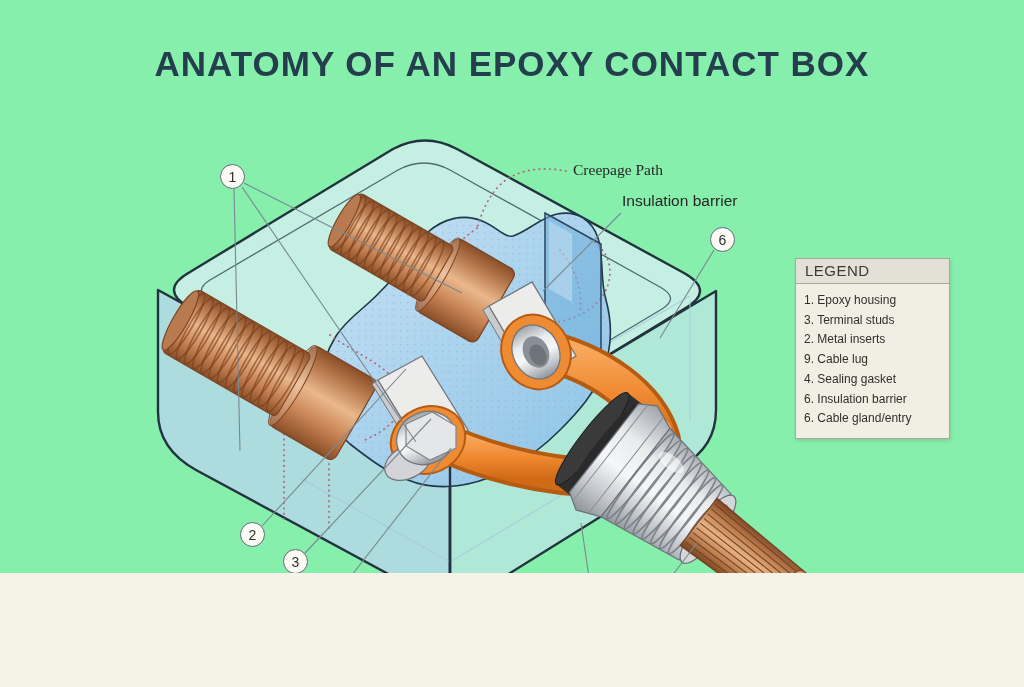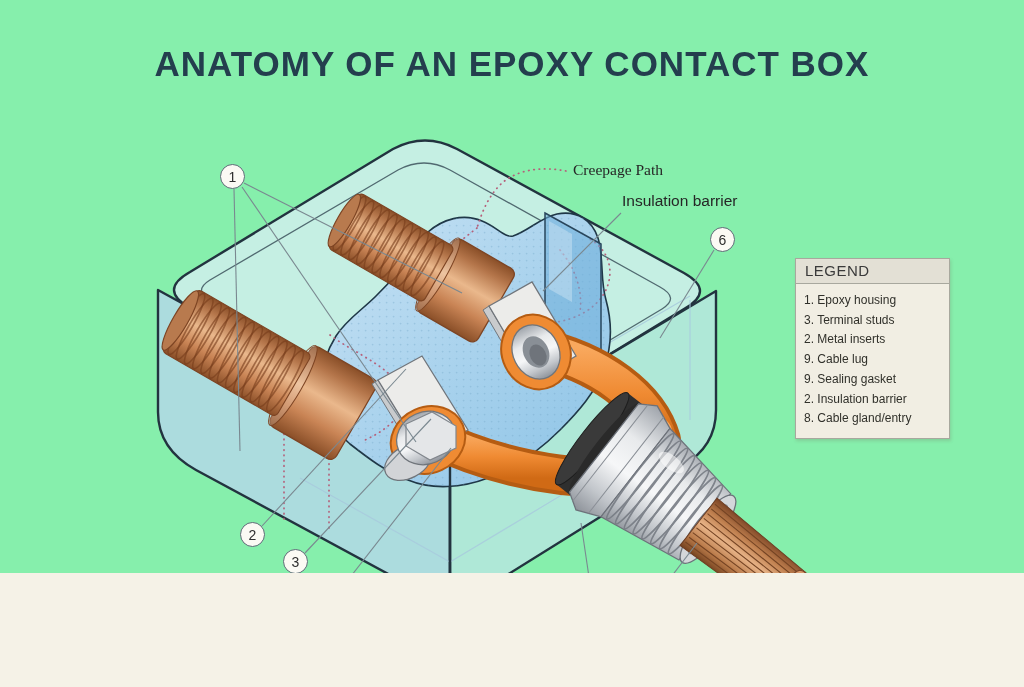--- a/index.html
+++ b/index.html
@@ -255,19 +255,19 @@
   <div class="callout" style="left:710px;top:227px;">6</div>
   <div class="callout" style="left:632px;top:605px;">7</div>
 
   <div class="legend">
     <div class="legend-header">LEGEND</div>
     <div class="legend-items">
       <div class="legend-item">1. Epoxy housing</div>
       <div class="legend-item">3. Terminal studs</div>
       <div class="legend-item">2. Metal inserts</div>
       <div class="legend-item">9. Cable lug</div>
-      <div class="legend-item">9. Sealing gasket</div>
-      <div class="legend-item">2. Insulation barrier</div>
-      <div class="legend-item">8. Cable gland/entry</div>
+      <div class="legend-item">4. Sealing gasket</div>
+      <div class="legend-item">6. Insulation barrier</div>
+      <div class="legend-item">6. Cable gland/entry</div>
     </div>
   </div>
 
 </div>
 
 </body></html>

